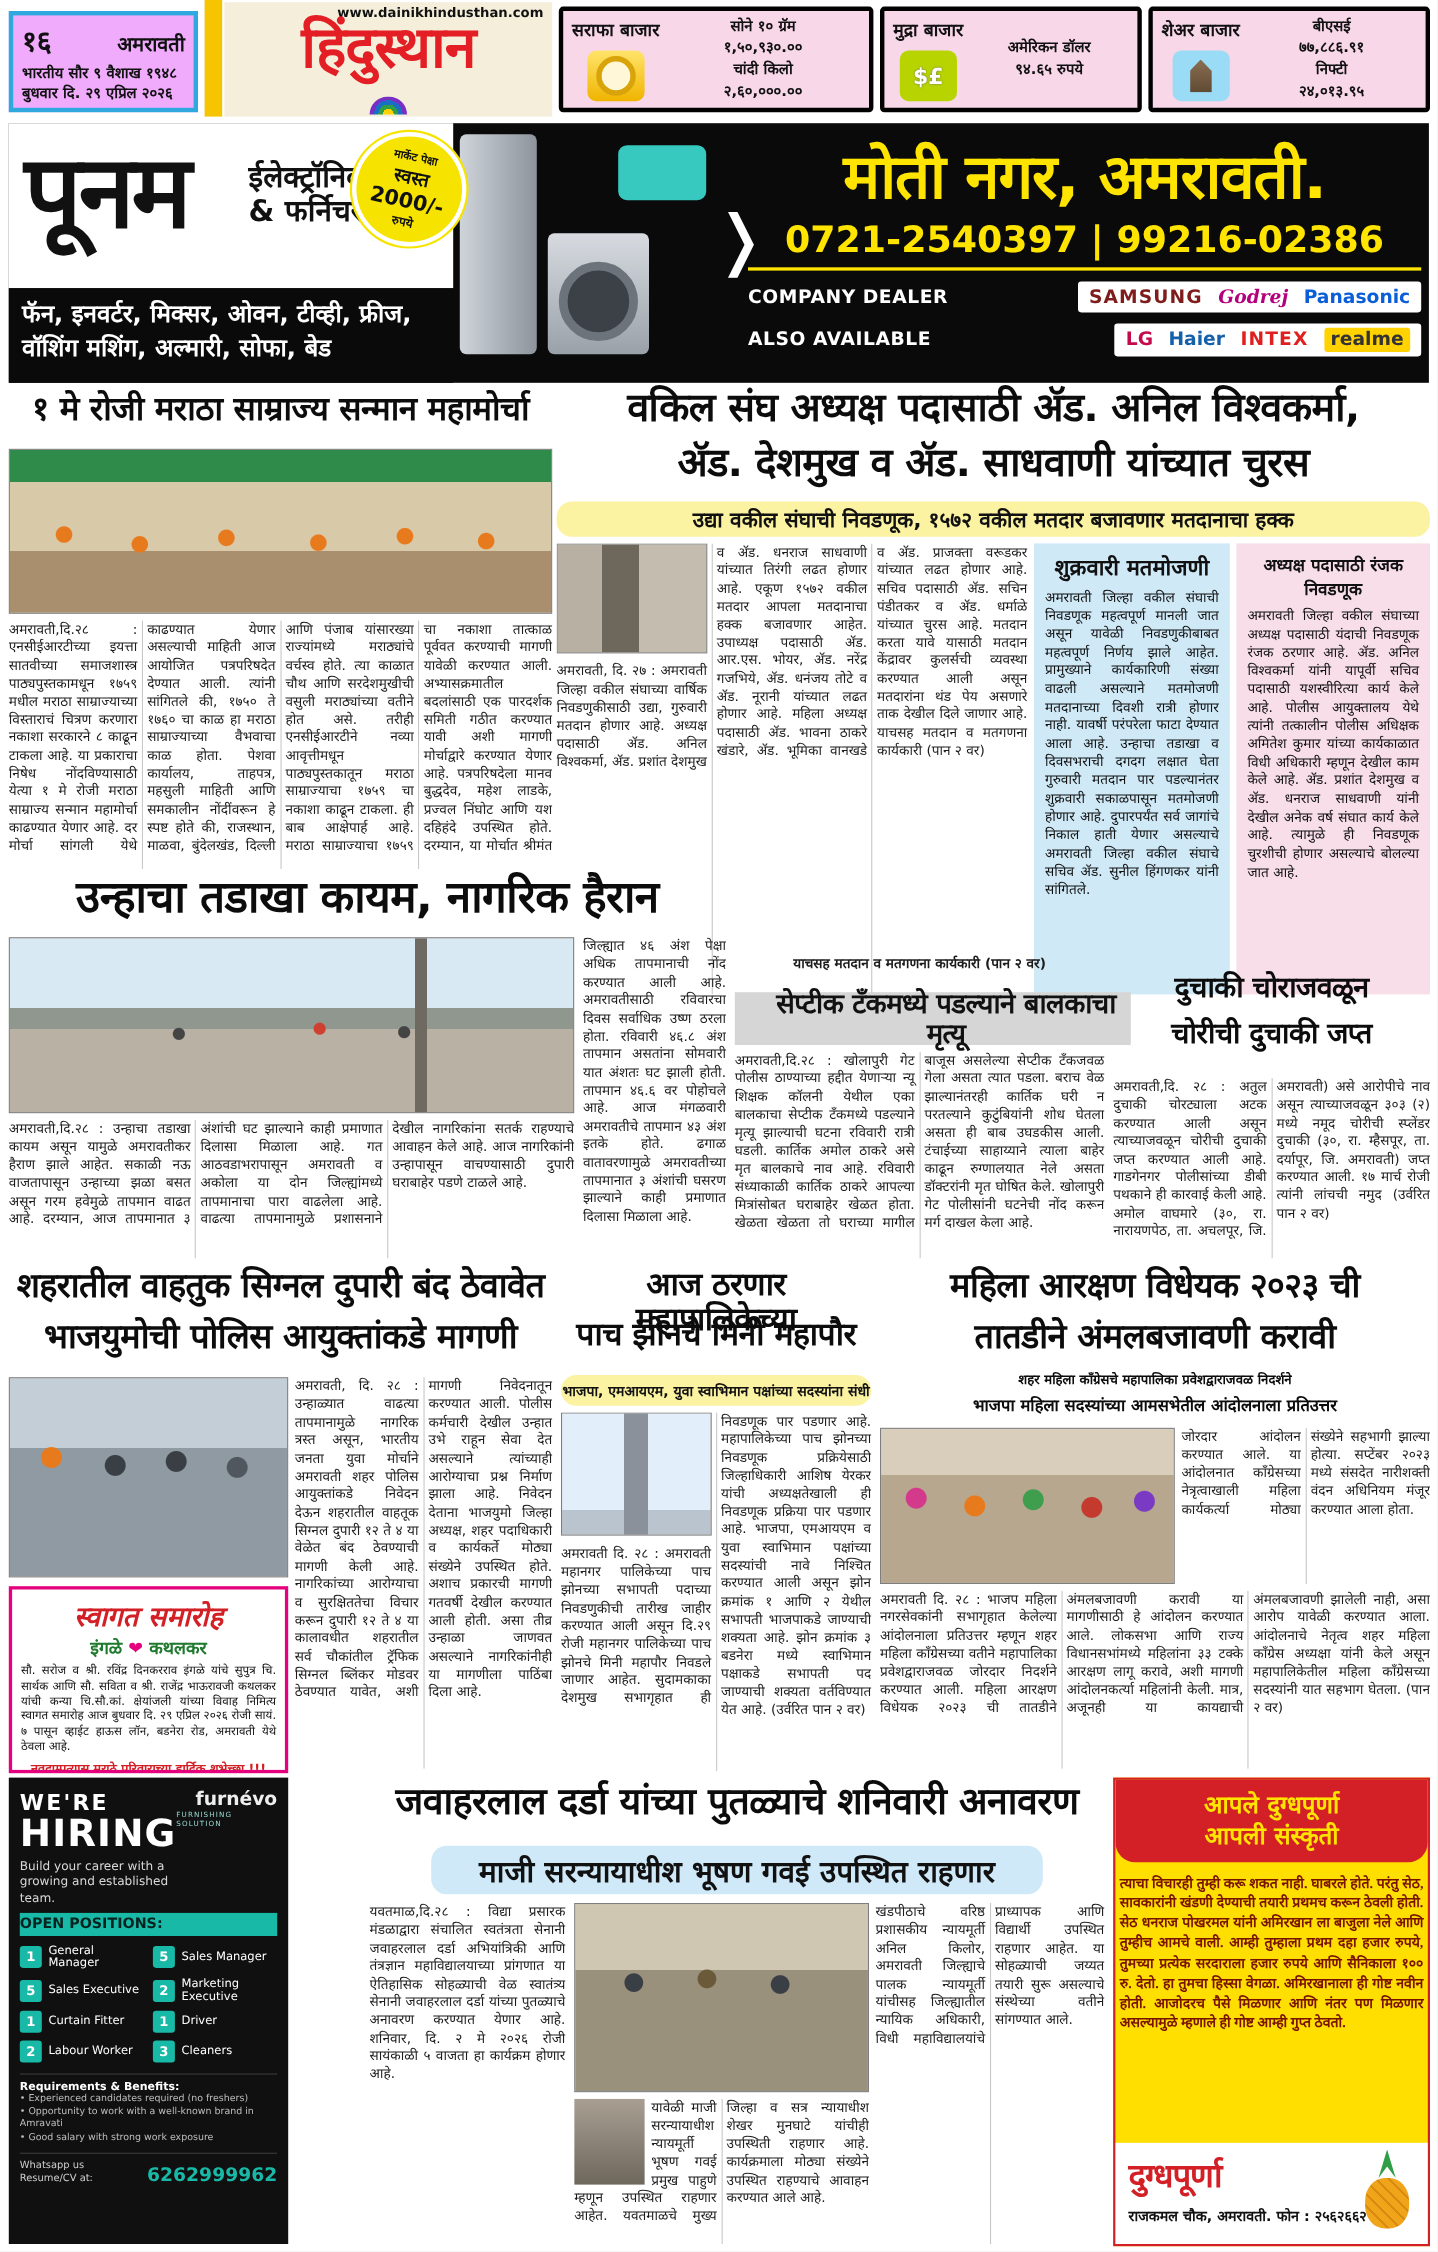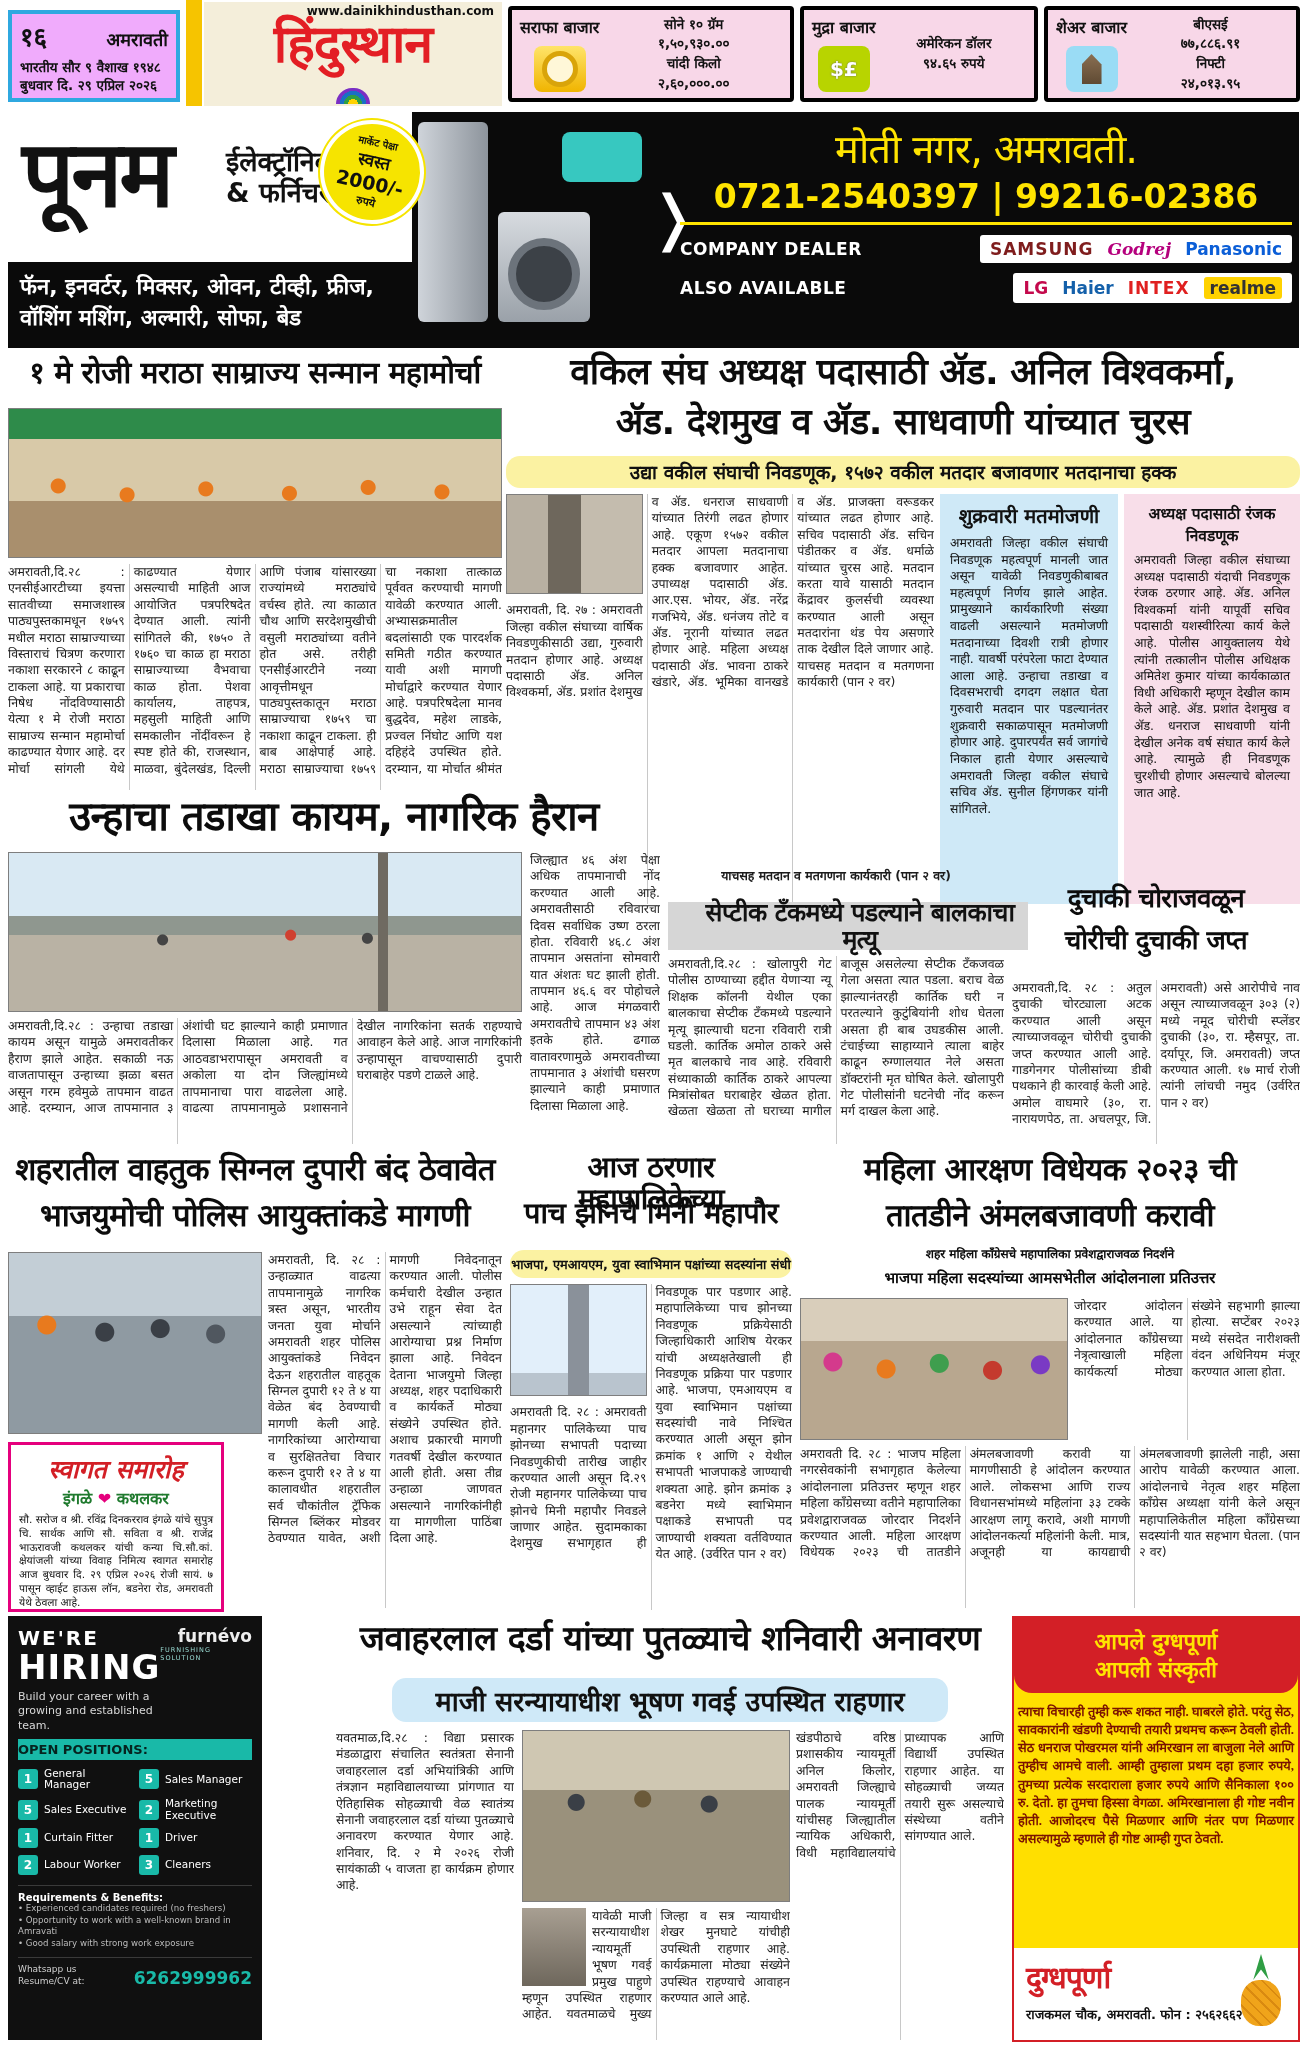--- a/index.html
+++ b/index.html
@@ -44,21 +44,21 @@
   .starburst .s1{font-size:10px;} .starburst .s2{font-size:17px;} .starburst .s3{font-size:19px;} .starburst .s4{font-size:11px;}
   .topad .blackstrip{position:absolute;left:0;top:150px;width:404px;height:86px;background:#0a0a0a;color:#fff;
             font-size:22px;font-weight:800;padding:10px 12px;box-sizing:border-box;line-height:1.4;}
   .appliances{position:absolute;left:404px;top:10px;width:230px;height:216px;}
   .fridge{position:absolute;left:6px;top:0;width:70px;height:200px;background:linear-gradient(90deg,#cfd4da,#8d949c);border-radius:6px;}
   .washer{position:absolute;left:86px;top:90px;width:92px;height:110px;background:linear-gradient(#d7dbe0,#9aa1a9);border-radius:6px;}
   .washer i{display:block;width:56px;height:56px;margin:26px auto 0;border-radius:50%;border:8px solid #6c737b;background:#3c4147;}
   .sofa{position:absolute;left:150px;top:10px;width:80px;height:50px;background:#37c8c0;border-radius:8px;}
   .chev{position:absolute;left:640px;top:70px;color:#fff;font-size:60px;font-weight:200;}
   .adright{position:absolute;left:672px;top:8px;width:612px;height:220px;color:#ffe400;text-align:center;}
-  .adloc{font-size:40px;font-weight:400;letter-spacing:-1px;}
+  .adloc{font-size:56px;font-weight:700;letter-spacing:-1px;}
   .adphone{font-size:33px;font-weight:800;border-bottom:3px solid #ffe400;padding-bottom:6px;margin-top:2px;}
   .adrow{display:flex;align-items:center;justify-content:space-between;margin-top:10px;}
   .adrowlab{color:#fff;font-size:17px;font-weight:800;letter-spacing:.5px;}
   .brandbox{background:#fff;border-radius:3px;padding:4px 10px;display:flex;gap:14px;align-items:center;font-size:17px;}
   .b-samsung{color:#7f1d1d;font-weight:800;letter-spacing:1px;}
   .b-godrej{color:#b5007d;font-style:italic;font-weight:700;font-family:"DejaVu Serif",serif;}
   .b-panasonic{color:#0b5ed7;font-weight:800;}
   .b-lg{color:#c4094c;font-weight:800;}
   .b-haier{color:#1460aa;font-weight:800;}
   .b-intex{color:#e02020;font-weight:800;letter-spacing:1px;}
@@ -110,21 +110,21 @@
     radial-gradient(circle 9px at 70% 43%, #3a3f46 0 8px, transparent 9px),
     linear-gradient(#cfc7b2 0 35%, #9a917c 35% 100%);}
   .f-office{background:linear-gradient(90deg,#b8b0a2 0 30%, #6e675c 30% 55%, #c4bcae 55%);height:100px;}
   .f-monument{background:linear-gradient(90deg, transparent 0 42%, #8a919a 42% 58%, transparent 58%),
               linear-gradient(#e2effa 0 80%, #b9c4ce 80%);height:112px;}
   .f-portrait{background:linear-gradient(#a89f92,#6e675c);width:64px;height:78px;float:left;margin:0 6px 2px 0;}
   
   .grayhl{position:absolute;background:#d6d6d6;font-weight:800;text-align:center;line-height:1.1;
           display:flex;align-items:center;justify-content:center;letter-spacing:-0.5px;padding-left:24px;}
   
-  .swagat{position:absolute;left:8px;top:1442px;width:216px;height:170px;background:#fff;
+  .swagat{position:absolute;left:8px;top:1442px;width:254px;height:170px;background:#fff;
           border:3px solid #e5007d;box-sizing:border-box;padding:6px 8px;text-align:center;overflow:hidden;}
   .sw-title{color:#d31f26;font-size:25px;font-weight:800;font-style:italic;}
   .sw-names{color:#1f7a2e;font-size:16px;font-weight:800;margin-top:2px;}
   .sw-heart{color:#e5007d;}
   .sw-body{font-size:10.6px;line-height:1.3;text-align:justify;margin-top:4px;}
   .sw-foot{color:#d31f26;font-size:11.5px;font-weight:800;margin-top:4px;}
   
   .hiring{position:absolute;left:8px;top:1616px;width:254px;height:424px;background:#101010;color:#fff;
           box-sizing:border-box;padding:10px 10px;overflow:hidden;}
   .hr-top{display:flex;justify-content:space-between;align-items:flex-start;}

